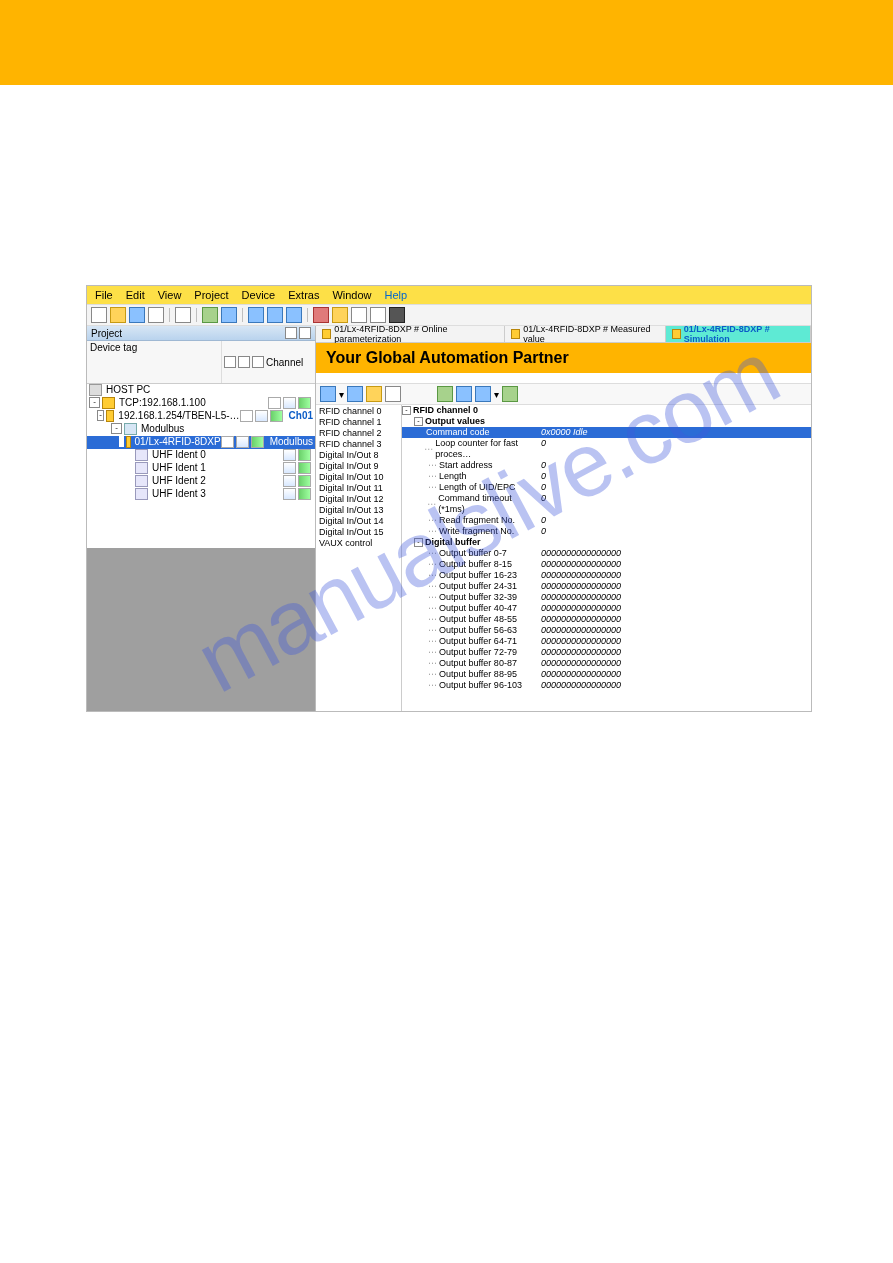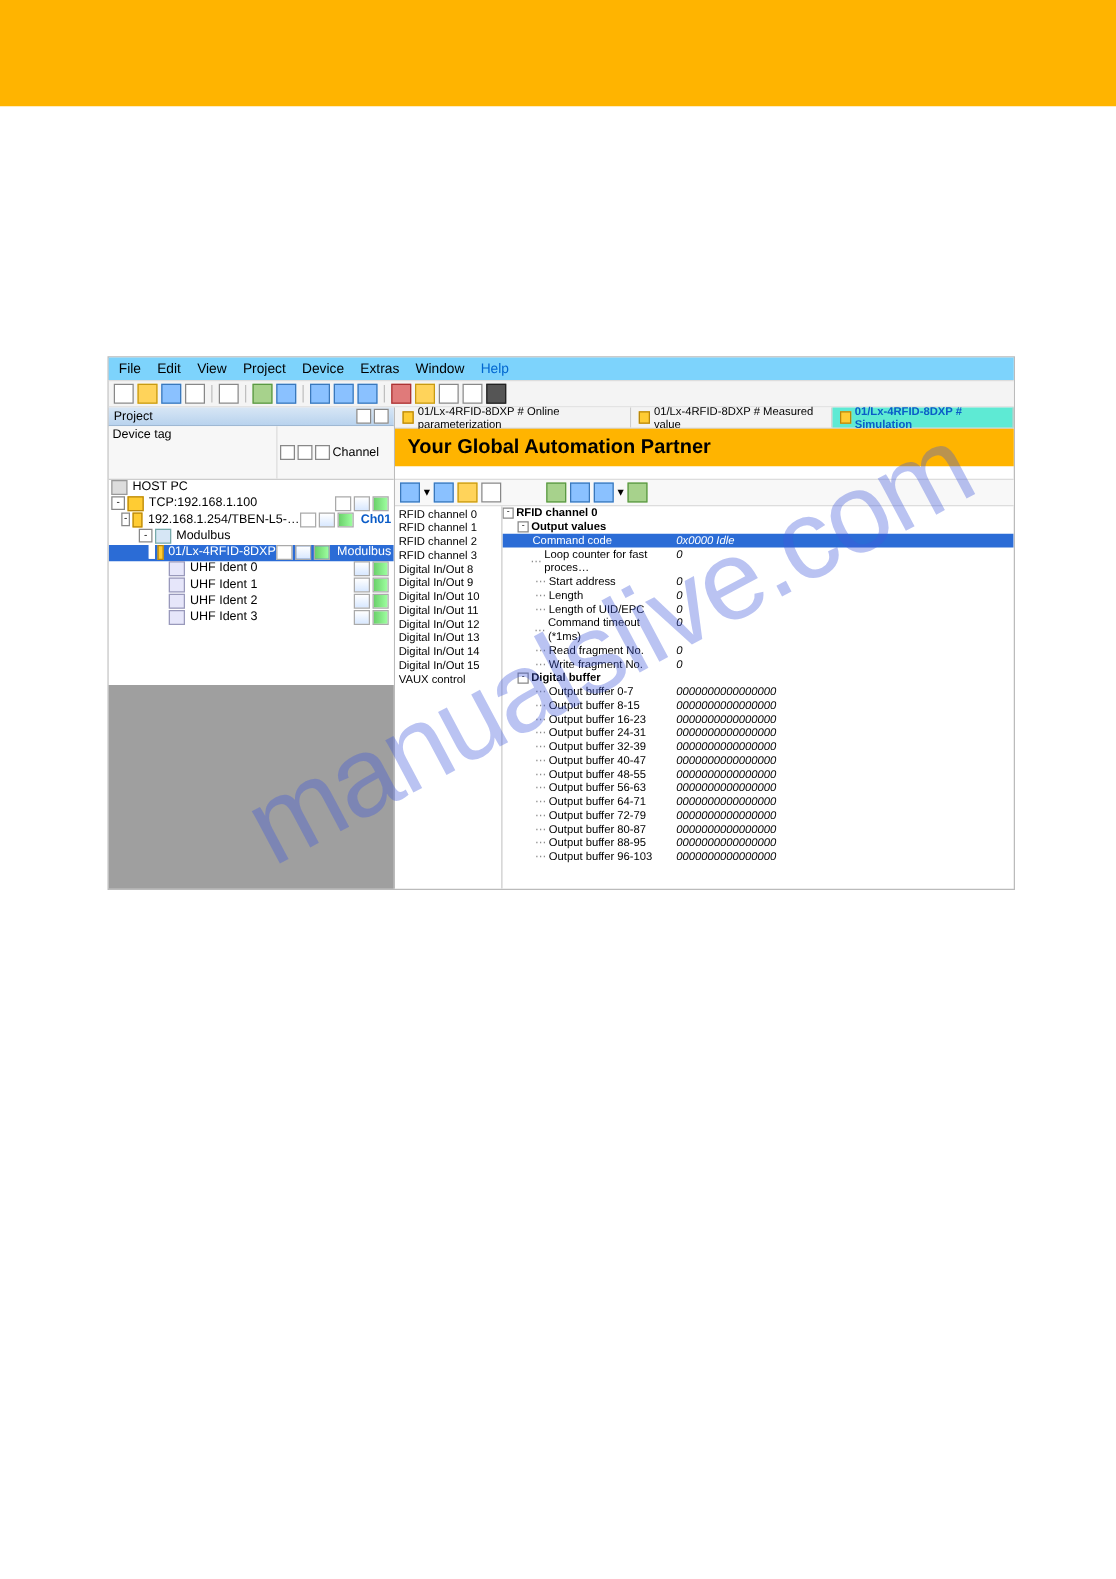--- a/index.html
+++ b/index.html
@@ -1,19 +1,19 @@
 <!DOCTYPE html>
 <html><head>
 <meta charset="utf-8">
 <style>
 body{margin:0;font-family:Tahoma,Verdana,sans-serif;font-size:10px;background:#fff;color:#000}
 .page{width:893px}
 .top-band{height:85px;background:#ffb400}
 .app{position:relative;margin:200px 0 0 86px;width:724px;background:#fff;border:1px solid #bbb}
-.menu{display:flex;gap:13px;padding:3px 8px;font-size:11px;background:#7dd3fc}
+.menu{display:flex;gap:13px;padding:3px 8px;font-size:11px;background:#fde047}
 .menu span{cursor:default}
 .help{color:#0066d0}
 .tb{display:flex;align-items:center;gap:3px;padding:2px 4px;border-top:1px solid #ddd;border-bottom:1px solid #ddd;background:#f4f4f4}
 .tb .sep{width:1px;height:14px;background:#bfbfbf;margin:0 2px}
 .ic{width:14px;height:14px;display:inline-block;border:1px solid #888;background:#fff}
 .ic.y{background:#ffd35a;border-color:#c79a13}
 .ic.b{background:#8ac1ff;border-color:#3a78bb}
 .ic.g{background:#a7d28c;border-color:#5a9843}
 .ic.r{background:#e07a7a;border-color:#a33}
 .ic.k{background:#555;border-color:#222}

